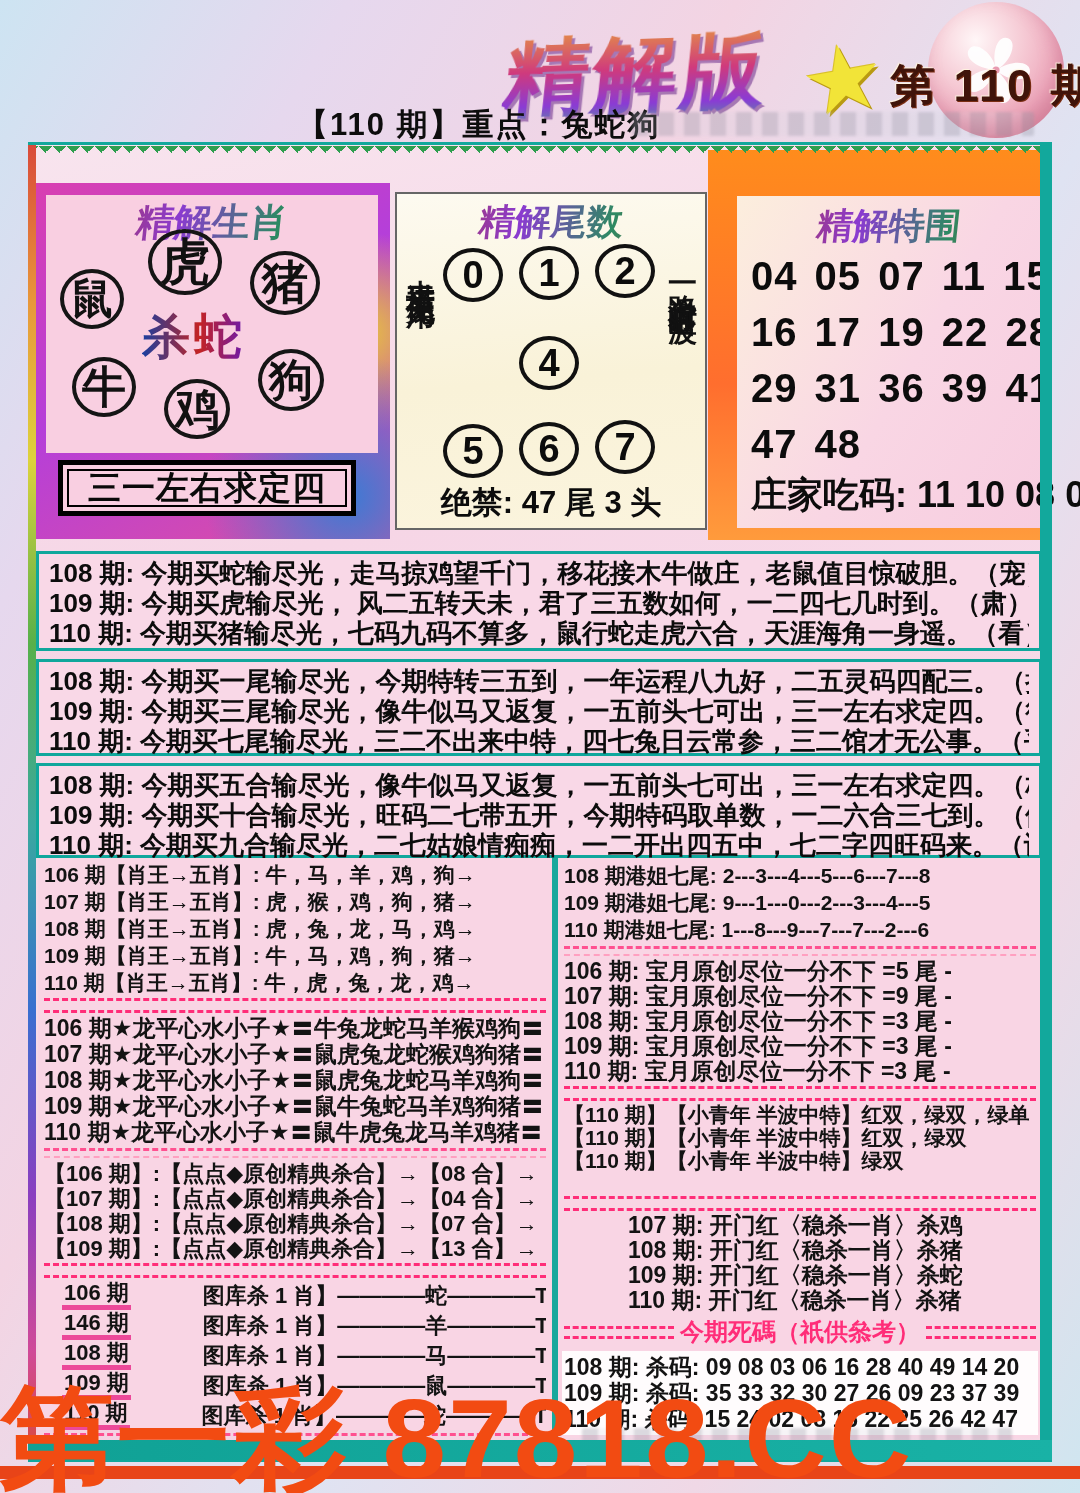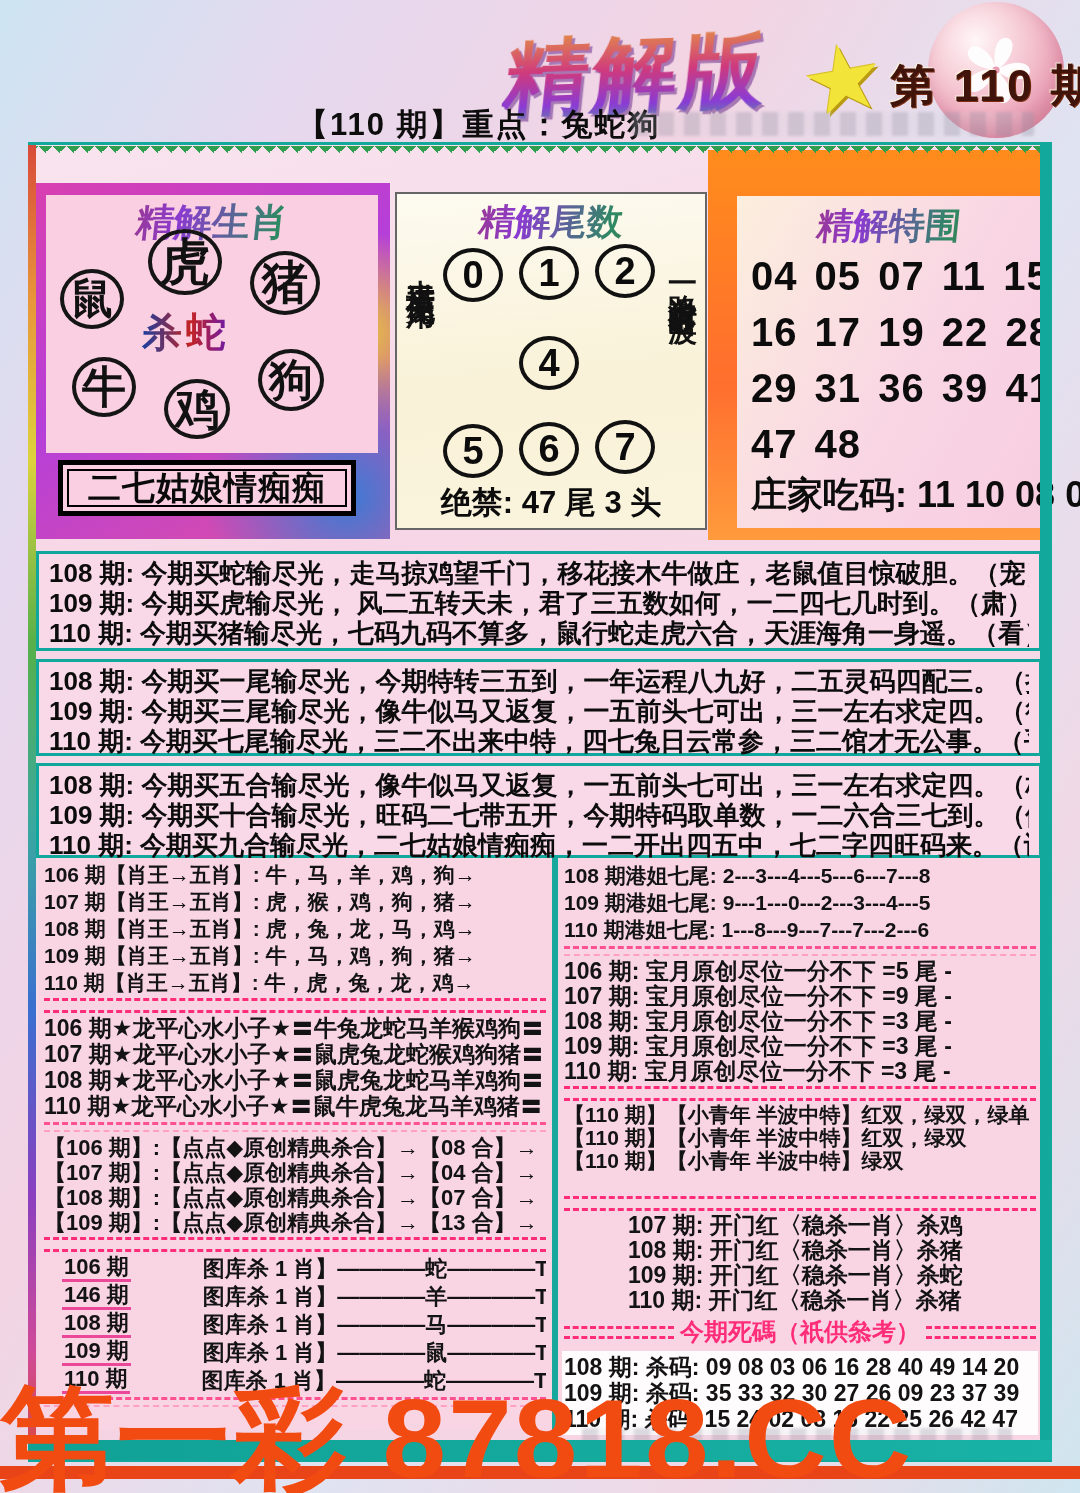--- a/index.html
+++ b/index.html
@@ -47,21 +47,21 @@
   .zpanel{position:absolute;left:46px;top:195px;width:332px;height:258px;background:#f9cfe1;z-index:2;}
   .z-title{position:absolute;top:2px;width:100%;text-align:center;font-size:38px;}
   .zc{position:absolute;border:4px solid #151515;border-radius:50%;display:flex;align-items:center;justify-content:center;
     font-weight:900;color:#111;box-sizing:border-box;}
   .zc-hu{left:102px;top:34px;width:74px;height:66px;font-size:50px;}
   .zc-zhu{left:204px;top:56px;width:70px;height:64px;font-size:46px;}
   .zc-shu{left:14px;top:74px;width:64px;height:60px;font-size:42px;}
   .zc-niu{left:26px;top:162px;width:64px;height:60px;font-size:44px;}
   .zc-ji{left:118px;top:184px;width:66px;height:60px;font-size:44px;}
   .zc-gou{left:212px;top:154px;width:66px;height:62px;font-size:44px;}
-  .z-kill{position:absolute;left:96px;top:110px;font-size:40px;font-weight:900;letter-spacing:4px;
+  .z-kill{position:absolute;left:96px;top:110px;font-size:48px;font-weight:900;letter-spacing:4px;
     background:linear-gradient(90deg,#1a3fa0,#c42323 55%,#6a1ab0);-webkit-background-clip:text;background-clip:text;color:transparent;}
   .z-note{position:absolute;left:58px;top:460px;width:288px;height:46px;border:5px solid #000;background:#f9cfe1;z-index:2;
     box-shadow:inset 0 0 0 4px #f9cfe1,inset 0 0 0 6px #000;display:flex;align-items:center;justify-content:center;
     font-size:33px;font-weight:900;letter-spacing:1px;color:#0a0a0a;}
   
   .tpanel{position:absolute;left:395px;top:192px;width:312px;height:338px;z-index:2;box-sizing:border-box;
     background:linear-gradient(175deg,#fdfaf0,#f9f2d8 55%,#fbf4dd);border:2px solid #666;}
   .t-title{position:absolute;top:4px;width:100%;text-align:center;font-size:36px;}
   .t-vert{position:absolute;writing-mode:vertical-rl;text-orientation:upright;font-weight:900;font-size:29px;
     letter-spacing:4px;color:#111;}
@@ -91,21 +91,21 @@
   .lcol{position:absolute;left:38px;top:858px;width:514px;height:572px;background:#f9d5e4;
     padding:3px 6px;box-sizing:border-box;z-index:2;}
   .rcol{position:absolute;left:558px;top:858px;width:484px;height:580px;background:#f9d5e4;
     padding:4px 6px;box-sizing:border-box;z-index:2;}
   .col-divider{position:absolute;left:552px;top:858px;width:6px;height:580px;background:#16a89c;z-index:3;}
   .bl{font-weight:bold;color:#131313;white-space:nowrap;overflow:hidden;}
   .xw{font-size:21px;line-height:27px;}
   .lp{font-size:23px;line-height:26px;}
   .dd{font-size:22px;line-height:25px;}
   .tk{font-size:22px;line-height:25px;display:flex;align-items:center;}
-  .tk-issue{border-bottom:3px solid #ec4899;margin-left:18px;margin-right:72px;padding:0 2px;flex:none;}
+  .tk-issue{border-bottom:5px solid #ec4899;margin-left:18px;margin-right:72px;padding:0 2px;flex:none;}
   .sep-eq{height:9px;border-top:3px dashed #ff2d78;border-bottom:3px dashed #ff2d78;margin:2px 0;}
   .sep-dash{height:5px;border-top:3px dashed #ff5090;border-bottom:2px dashed #ffa0c0;margin:3px 0;}
   .gj{font-size:21px;line-height:27px;}
   .by{font-size:23px;line-height:25px;}
   .xq{font-size:21px;line-height:23px;}
   .xq-gap{height:22px;}
   .km{font-size:23px;line-height:25px;padding-left:64px;}
   .dead{display:flex;align-items:center;margin:3px 0;}
   .dead-line{flex:1;height:7px;border-top:3px dashed #ff2d78;border-bottom:3px dashed #ff2d78;}
   .dead-label{color:#ff2d78;font-weight:900;font-size:24px;margin:0 6px;white-space:nowrap;}
@@ -147,21 +147,21 @@
   <div class="zpanel">
     <div class="z-title brush">精解生肖</div>
     <div class="zc zc-hu">虎</div>
     <div class="zc zc-zhu">猪</div>
     <div class="zc zc-shu">鼠</div>
     <div class="z-kill">杀蛇</div>
     <div class="zc zc-niu">牛</div>
     <div class="zc zc-ji">鸡</div>
     <div class="zc zc-gou">狗</div>
   </div>
-  <div class="z-note">二七姑娘情痴痴</div>
+  <div class="z-note">三一左右求定四</div>
 
   <div class="tpanel">
     <div class="t-title brush">精解尾数</div>
     <div class="t-vert t-left">走进平原便无用</div>
     <div class="t-vert t-right">一路滑行出旺波</div>
     <div class="tc tc0">0</div>
     <div class="tc tc1">1</div>
     <div class="tc tc2">2</div>
     <div class="tc tc4">4</div>
     <div class="tc tc5">5</div>
@@ -201,20 +201,21 @@
   <div class="lcol">
     <div class="bl xw">106 期【肖王→五肖】: 牛，马，羊，鸡，狗→</div>
     <div class="bl xw">107 期【肖王→五肖】: 虎，猴，鸡，狗，猪→</div>
     <div class="bl xw">108 期【肖王→五肖】: 虎，兔，龙，马，鸡→</div>
     <div class="bl xw">109 期【肖王→五肖】: 牛，马，鸡，狗，猪→</div>
     <div class="bl xw">110 期【肖王→五肖】: 牛，虎，兔，龙，鸡→</div>
     <div class="sep-eq"></div>
     <div class="bl lp">106 期★龙平心水小子★〓牛兔龙蛇马羊猴鸡狗〓</div>
     <div class="bl lp">107 期★龙平心水小子★〓鼠虎兔龙蛇猴鸡狗猪〓</div>
     <div class="bl lp">108 期★龙平心水小子★〓鼠虎兔龙蛇马羊鸡狗〓</div>
+    <div class="bl lp">109 期★龙平心水小子★〓鼠牛兔蛇马羊鸡狗猪〓</div>
     <div class="bl lp">110 期★龙平心水小子★〓鼠牛虎兔龙马羊鸡猪〓</div>
     <div class="sep-dash"></div>
     <div class="bl dd">【106 期】:【点点◆原创精典杀合】→【08 合】→</div>
     <div class="bl dd">【107 期】:【点点◆原创精典杀合】→【04 合】→</div>
     <div class="bl dd">【108 期】:【点点◆原创精典杀合】→【07 合】→</div>
     <div class="bl dd">【109 期】:【点点◆原创精典杀合】→【13 合】→</div>
     <div class="sep-eq"></div>
     <div class="bl tk">
       <span class="tk-issue">106 期</span>
       <span class="tk-text">图库杀 1 肖】————蛇————T00</span>

